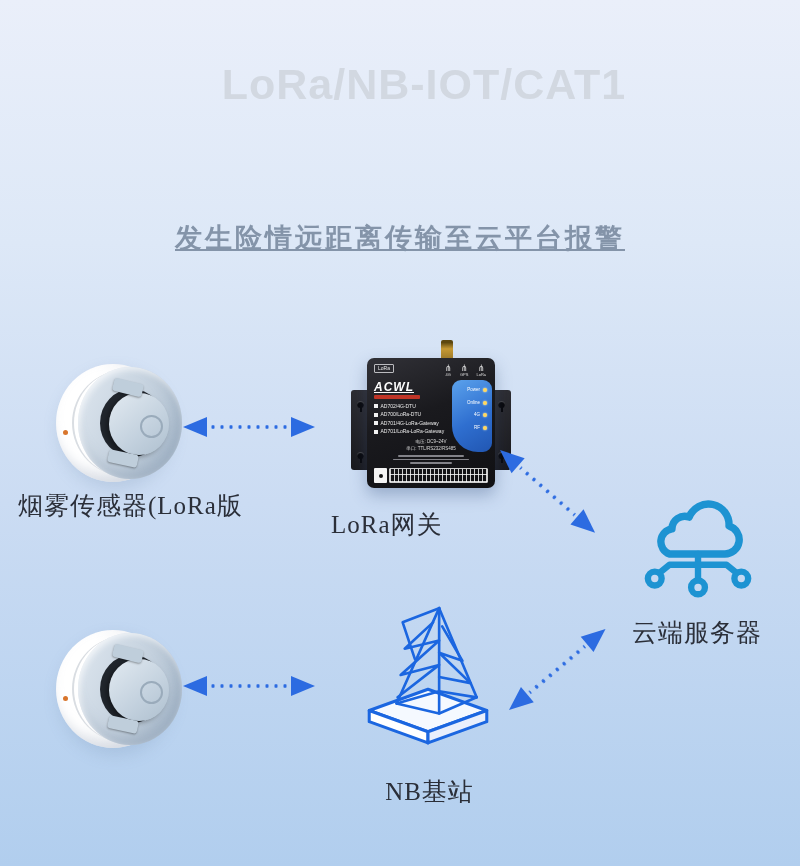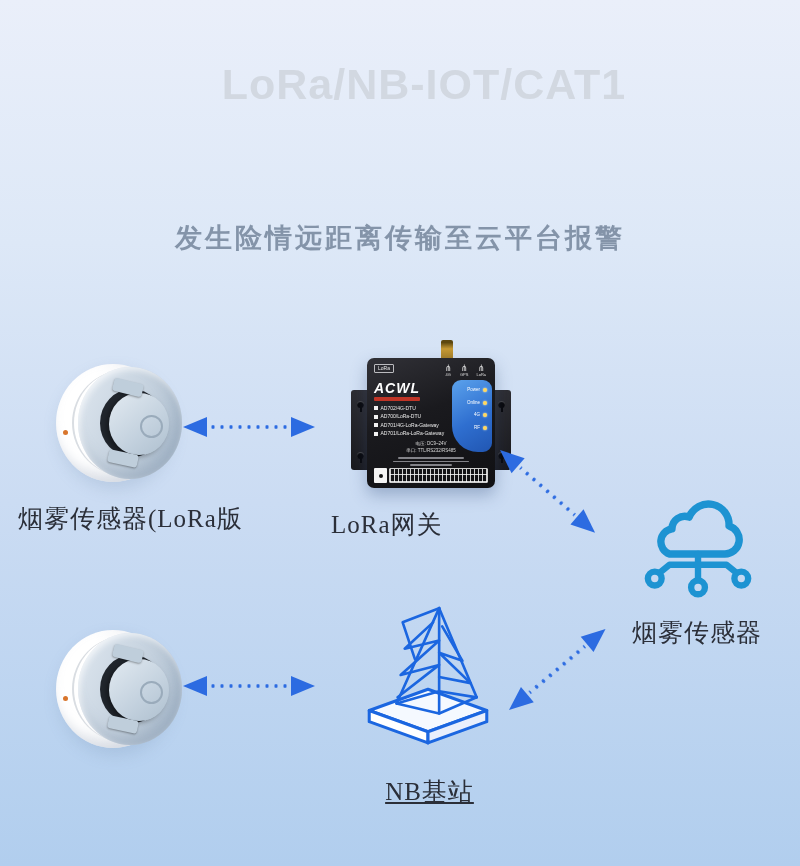--- a/index.html
+++ b/index.html
@@ -7,29 +7,29 @@
     position:relative; width:800px; height:866px; overflow:hidden;
     background:linear-gradient(180deg,#eaeffa 0%,#dde8f7 28%,#cbdcf3 58%,#b1ceee 100%);
     font-family:"Liberation Sans","DejaVu Sans",sans-serif;
   }
   
   .eyebrow { position:absolute; top:60px; left:0; width:100%; text-align:center;
     font-size:43px; font-weight:bold; color:#d2d8e1; letter-spacing:1px;padding-left:24px; }
   .main-title { position:absolute; top:114px; left:0; width:100%; text-align:center;
     font-size:63px; font-weight:bold; color:#3b556f; letter-spacing:6px; }
   .subtitle { position:absolute; top:220px; left:0; width:100%; text-align:center;
-    font-size:27px; font-weight:bold; color:#8494a9; letter-spacing:3px; }
+    font-size:27px; font-weight:bold; color:#8494a9; letter-spacing:3px;text-decoration:underline; }
   
   .node-label { position:absolute; font-family:"Liberation Serif","DejaVu Serif",serif;
     font-size:25px; color:#2b2f39; letter-spacing:1px; }
-  #lbl-sensor-lora { left:18px; top:502px; }
+  #lbl-sensor-lora { left:18px; top:489px; }
   #lbl-gateway { left:331px; top:508px; width:200px; text-align:left; }
   #lbl-cloud   { left:612px; top:616px; width:170px; text-align:center; }
   #lbl-sensor-nb { left:20px; top:771px; }
-  #lbl-nb      { left:352px; top:775px; width:155px; text-align:center;text-decoration:underline; }
+  #lbl-nb      { left:352px; top:775px; width:155px; text-align:center; }
   
   .arrow { position:absolute; display:flex; align-items:center; height:20px; }
   .arrow .head { width:0; height:0; border-style:solid; flex:0 0 auto; }
   .head-left  { border-width:10px 24px 10px 0; border-color:transparent #2c6be1 transparent transparent; }
   .head-right { border-width:10px 0 10px 24px; border-color:transparent transparent transparent #2c6be1; }
   .arrow .dots { flex:1; height:4px; margin:0 3px;
     background-image:radial-gradient(circle,#2c6be1 1.7px,rgba(44,107,225,0) 1.9px);
     background-size:9px 4px; background-repeat:repeat-x; background-position:center; }
   #arrow-h1 { left:183px; top:417px; width:132px; }
   #arrow-h2 { left:183px; top:676px; width:132px; }
@@ -76,21 +76,21 @@
     padding:6px 7px 5px; box-sizing:border-box; overflow:hidden;
     display:flex; flex-direction:column; }
   .gw-toprow { display:flex; align-items:flex-start; }
   .gw-port { font-size:5px; color:#e9e9e9; border:1px solid #bbbbbf; border-radius:1px;
     padding:1px 3px; line-height:1; }
   .gw-ants { margin-left:auto; display:flex; gap:8px; margin-right:2px; }
   .gw-ant { display:flex; flex-direction:column; align-items:center; color:#dedede; }
   .gw-ant .glyph { font-size:9px; line-height:8px; }
   .gw-ant .albl { font-size:4px; line-height:1; margin-top:1px; }
   .gw-brand { margin-top:4px; color:#ffffff; font-weight:bold; font-style:italic;
-    font-size:14px; letter-spacing:1px; line-height:1; }
+    font-size:12px; letter-spacing:1px; line-height:1;text-decoration:underline; }
   .gw-brandbar { width:46px; height:3.5px; background:#c03527; margin-top:2px; border-radius:1px; }
   .gw-models { margin-top:5px; display:flex; flex-direction:column; gap:3.5px; width:78px; }
   .gw-model { display:flex; align-items:center; gap:2.5px; color:#ececec; font-size:5px;
     line-height:1; white-space:nowrap; overflow:hidden; }
   .gw-model .chk { width:4px; height:4px; background:#f2f2f2; flex:0 0 auto; }
   .gw-panel { right:20px; top:40px; width:40px; height:72px;
     background:linear-gradient(150deg,#5ba2ec 0%,#2f6fd0 55%,#2156b2 100%);
     border-radius:9px 9px 9px 26px; padding:8px 5px 0 0; box-sizing:border-box;
     display:flex; flex-direction:column; gap:8px; align-items:flex-end; }
   .gw-led { display:flex; align-items:center; gap:3px; color:#ffffff; font-size:4.5px; line-height:1; }
@@ -275,16 +275,16 @@
     <div class="head head-right"></div>
   </div>
   <div class="arrow" id="arrow-d2">
     <div class="head head-left"></div>
     <div class="dots"></div>
     <div class="head head-right"></div>
   </div>
 
   <div class="node-label" id="lbl-sensor-lora">烟雾传感器(LoRa版</div>
   <div class="node-label" id="lbl-gateway">LoRa网关</div>
-  <div class="node-label" id="lbl-cloud">烟雾传感器</div>
+  <div class="node-label" id="lbl-cloud">云端服务器</div>
   <div class="node-label" id="lbl-nb">NB基站</div>
 
 </div>
 
 </body></html>

